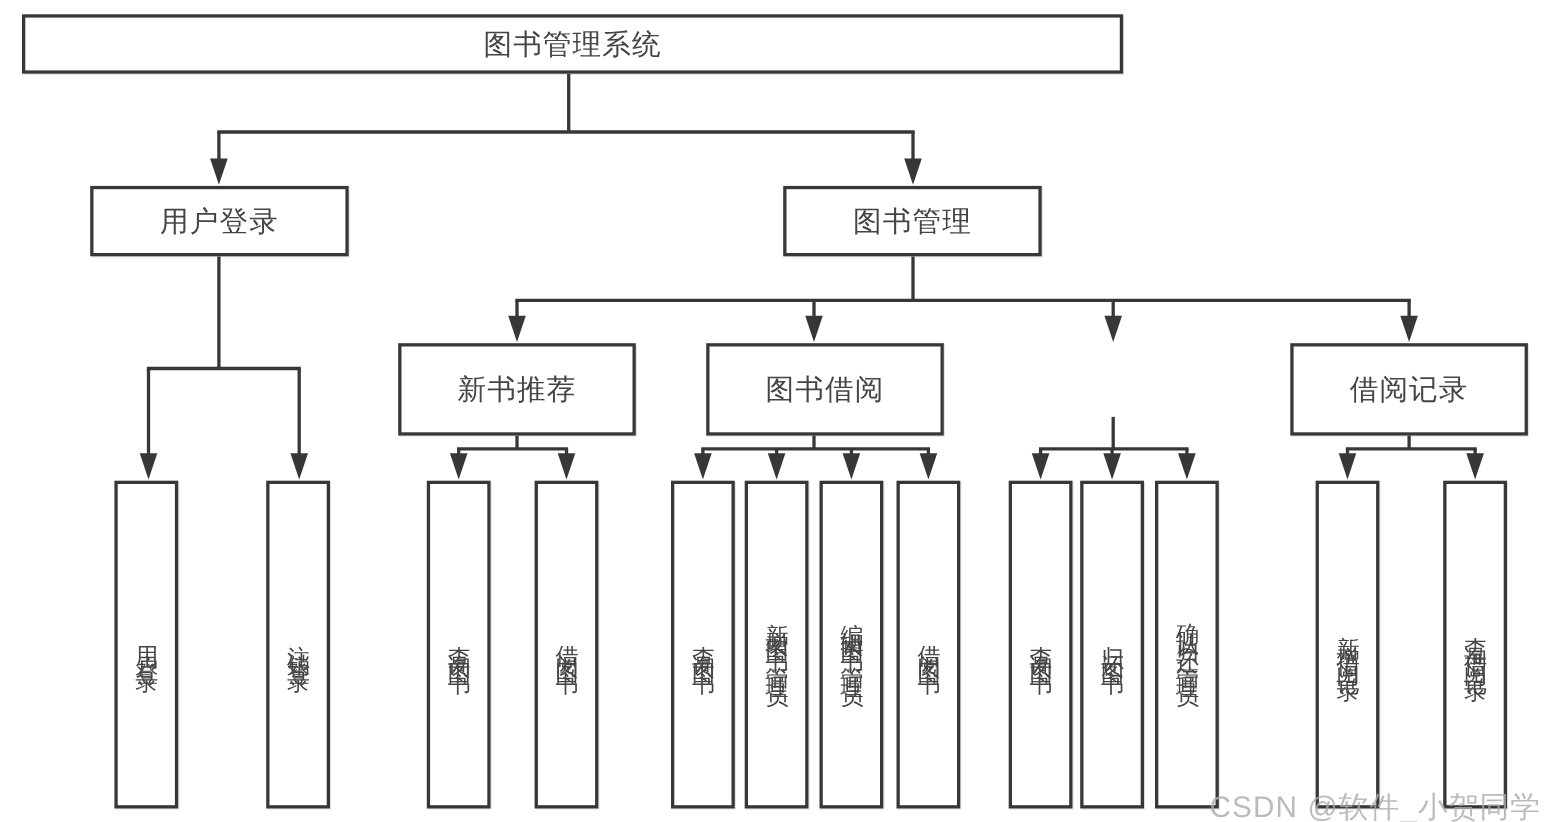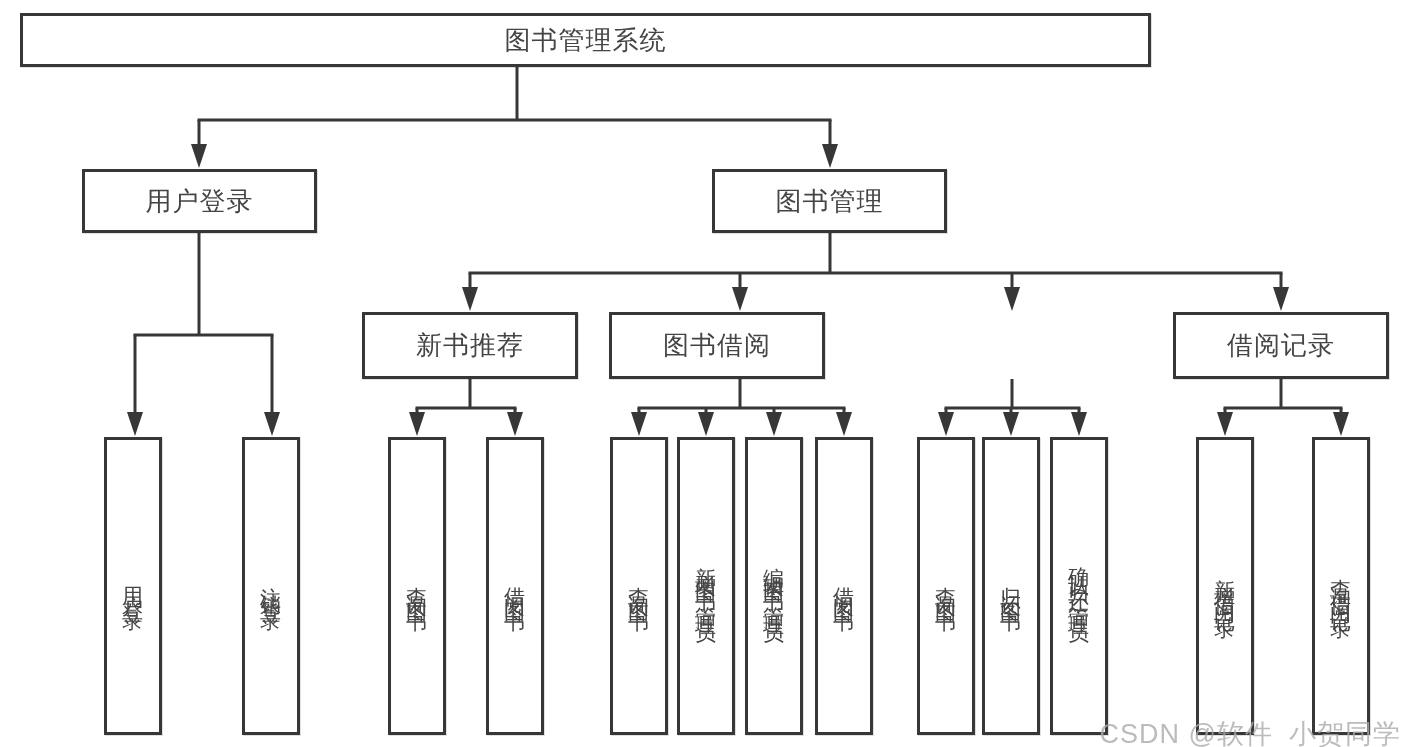--- a/index.html
+++ b/index.html
@@ -15,23 +15,23 @@
     position:absolute;
     box-sizing:border-box;
     border:3px solid var(--line,#373737);
     background:#fff;
     color:var(--text,#454545);
     display:flex;align-items:center;justify-content:center;
     z-index:2;
     box-shadow:1px 1px 0 rgba(0,0,0,0.12);
   }
   .h-node{font-size:26px;letter-spacing:1px;}
-  .root{left:20px;top:13px;width:1131px;height:54px;}
+  .root{left:20px;top:13px;width:1001px;height:54px;}
   .lvl2{top:169px;width:235px;height:64px;}
-  .lvl3{top:312px;width:216px;height:67px;}
+  .lvl3{top:312px;width:216px;height:84px;}
   .leaf{
     top:437px;width:58px;height:298px;
     font-size:21px;
     writing-mode:vertical-rl;
     text-orientation:mixed;
     letter-spacing:8px;
     line-height:1;
   }
   .watermark{
     position:absolute;
@@ -103,21 +103,21 @@
       <line x1="1341" y1="408" x2="1341" y2="416" stroke="#373737" stroke-width="3"></line>
       <polygon points="1333,412 1349,412 1341,436" fill="#373737"></polygon>
     </svg>
 
   <div class="node h-node root">图书管理系统</div>
 
   <div class="node h-node lvl2" style="left:82px;">用户登录</div>
   <div class="node h-node lvl2" style="left:712px;font-family:Liberation Serif, serif;">图书管理</div>
 
   <div class="node h-node lvl3" style="left:362px;">新书推荐</div>
-  <div class="node h-node lvl3" style="left:609px;">图书借阅</div>
+  <div class="node h-node lvl3" style="left:642px;">图书借阅</div>
   <div class="node h-node lvl3" style="left:1173px;">借阅记录</div>
 
   <div class="node leaf" style="left:104px;">用户登录</div>
   <div class="node leaf" style="left:242px;">注销登录</div>
   <div class="node leaf" style="left:388px;">查询图书</div>
   <div class="node leaf" style="left:486px;">借阅图书</div>
   <div class="node leaf" style="left:610px;">查询图书</div>
   <div class="node leaf" style="left:677px;">新增图书（管理员）</div>
   <div class="node leaf" style="left:745px;">编辑图书（管理员）</div>
   <div class="node leaf" style="left:815px;">借阅图书</div>

